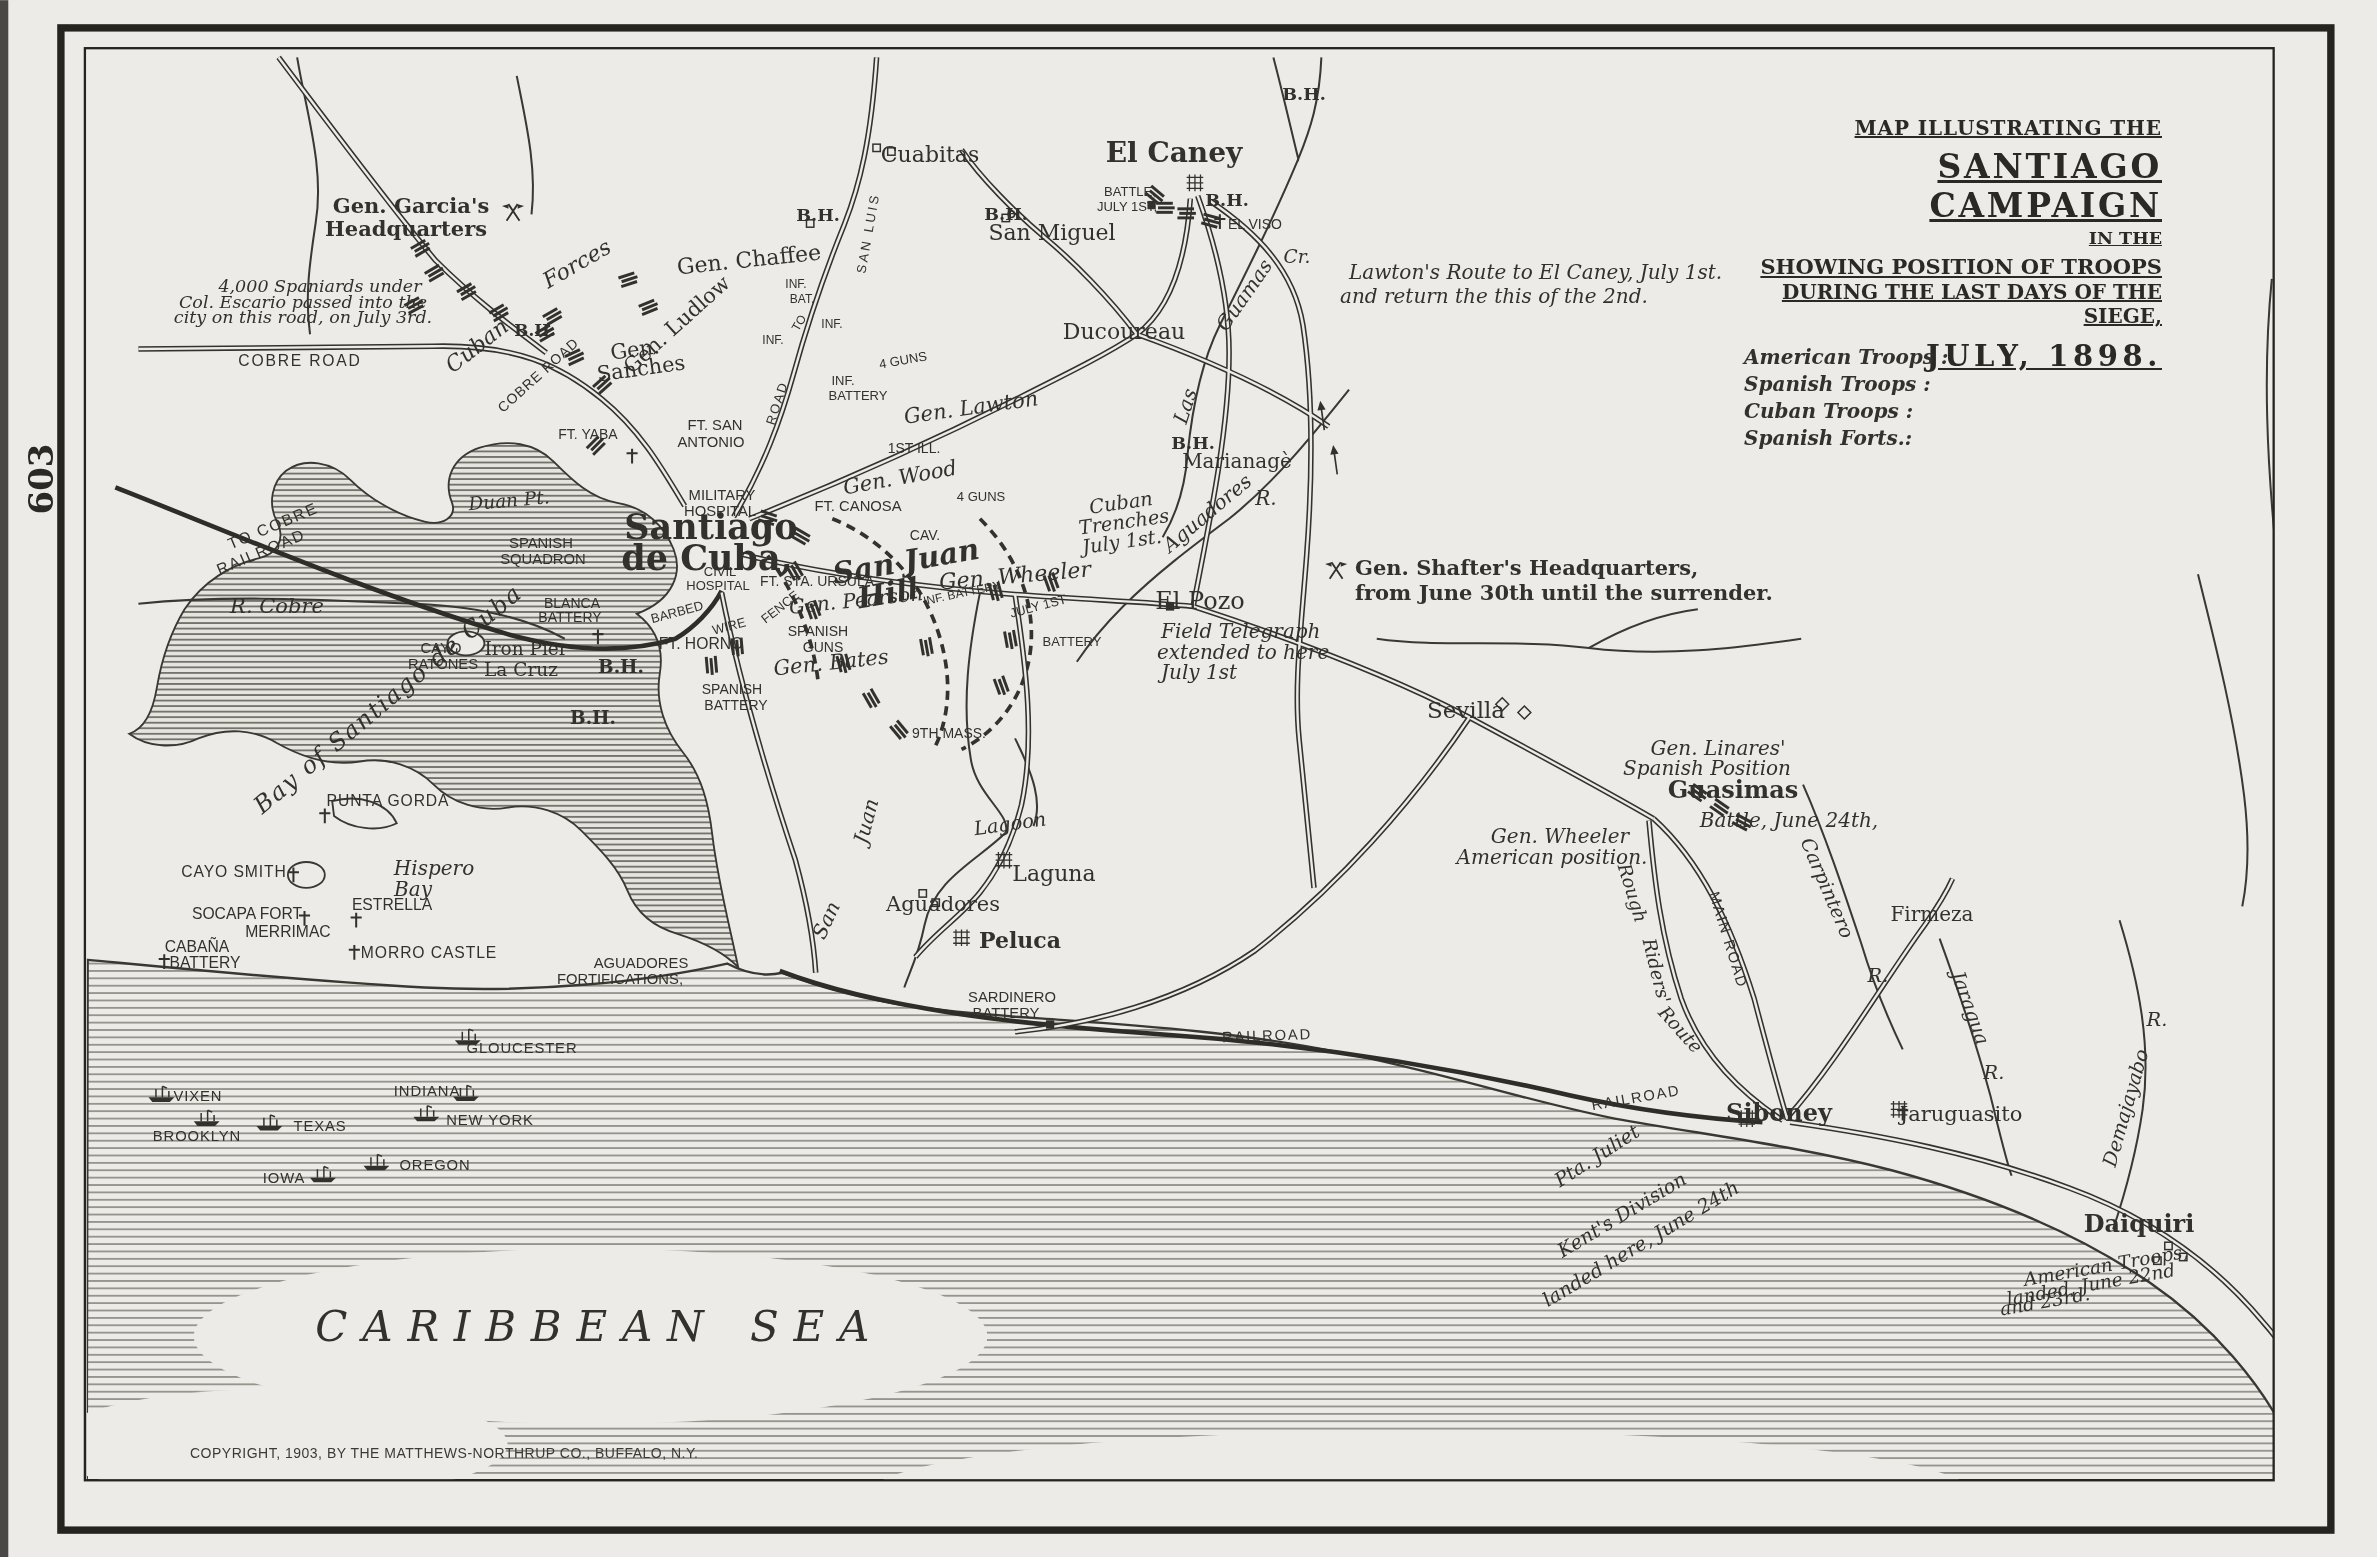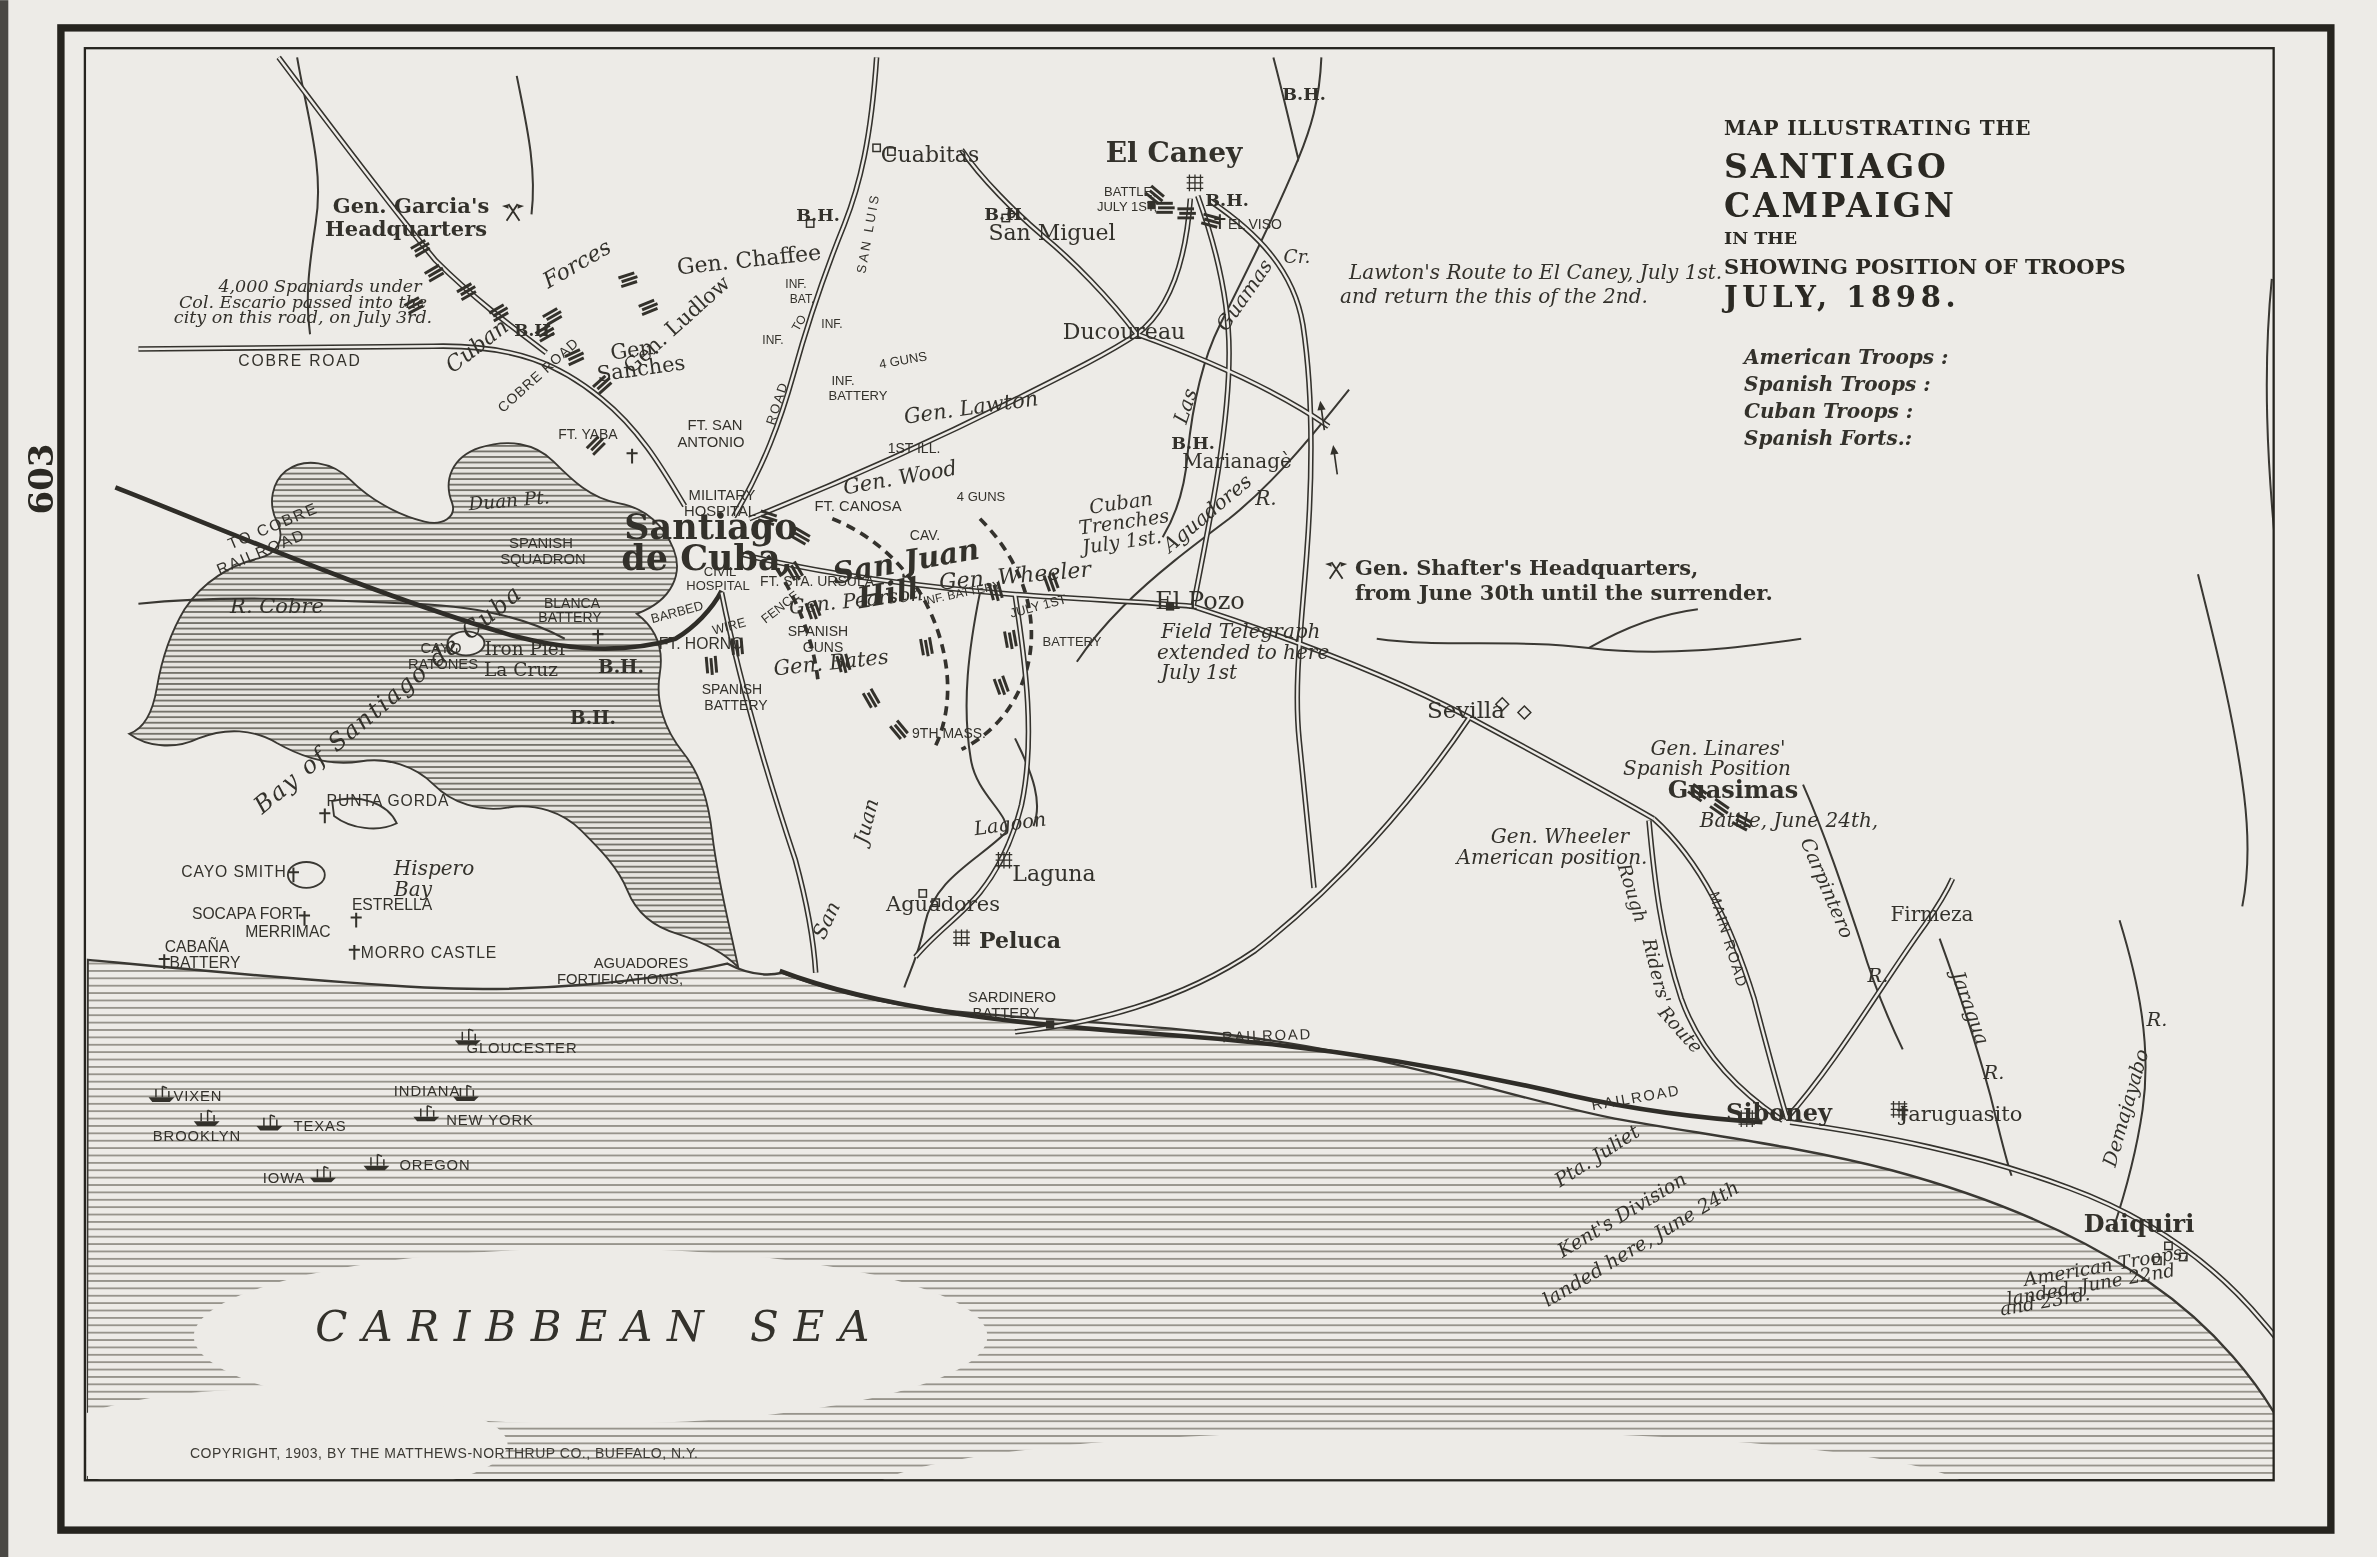--- a/index.html
+++ b/index.html
@@ -17,21 +17,21 @@
   .rail{fill:none;stroke:#2f2d28;stroke-width:5;}
   .road{fill:none;stroke:#34322d;stroke-width:6;}
   .road-inner{fill:none;stroke:var(--paper);stroke-width:2.6;}
   .trench{fill:none;stroke:#34322d;stroke-width:4;stroke-dasharray:10 7;}
   .frame{fill:none;stroke:#26241f;}
   .edge{fill:#211f1b;opacity:.8;}
   
   #labels{position:absolute;left:0;top:0;width:2377px;height:1558px;}
   .lb{position:absolute;white-space:nowrap;color:var(--ink);line-height:1;}
   
-  #titleblock{position:absolute;left:1724px;top:116px;width:438px;text-align:left;color:#2b2923;}
+  #titleblock{position:absolute;left:1724px;top:116px;width:438px;text-align:right;color:#2b2923;text-decoration:underline;}
   #title-l1{font-size:20px;font-weight:bold;letter-spacing:0.9px;margin-bottom:6.5px;}
   #title-l2{font-size:33px;font-weight:bold;letter-spacing:2.8px;margin-bottom:3.7px;}
   #title-l3{font-size:17.5px;font-weight:bold;margin-bottom:5.5px;}
   #title-l4{font-size:29px;font-weight:bold;margin-bottom:7.4px;}
   #title-l5{font-size:21px;font-weight:bold;margin-bottom:1.8px;}
   #title-l6{font-size:20px;font-weight:bold;margin-bottom:11px;}
   #title-l7{font-size:29px;font-weight:bold;letter-spacing:4.6px;}
   
   #legendblock{position:absolute;left:1744px;top:343px;width:397px;}
   .lg-row{display:flex;align-items:center;height:27px;}
@@ -633,20 +633,21 @@
       <span class="lb" style="left: 866px; top: 821px; font-size: 20px; font-family: &quot;DejaVu Serif&quot;, serif; font-style: italic; transform: translate(-50%, -50%) rotate(-75deg);">Juan</span>
       <span class="lb" style="left: 517px; top: 1327px; font-size: 42px; font-family: &quot;DejaVu Serif&quot;, serif; font-style: italic; letter-spacing: 14.8px; transform: translate(-50%, -50%) rotate(0deg);">CARIBBEAN</span>
       <span class="lb" style="left: 817px; top: 1327px; font-size: 42px; font-family: &quot;DejaVu Serif&quot;, serif; font-style: italic; letter-spacing: 14.8px; transform: translate(-50%, -50%) rotate(0deg);">SEA</span>
     </div>
 
   <div id="titleblock">
     <div id="title-l1">MAP ILLUSTRATING THE</div>
     <div id="title-l2">SANTIAGO CAMPAIGN</div>
     <div id="title-l3">IN THE</div>
     <div id="title-l5">SHOWING POSITION OF TROOPS</div>
+    <div id="title-l6">DURING THE LAST DAYS OF THE SIEGE,</div>
     <div id="title-l7">JULY, 1898.</div>
   </div>
 
   <div id="legendblock">
     <div id="legend-items">
         <div class="lg-row">
           <span class="lg-t">American Troops :</span>
         </div>
         <div class="lg-row">
           <span class="lg-t">Spanish Troops :</span>

